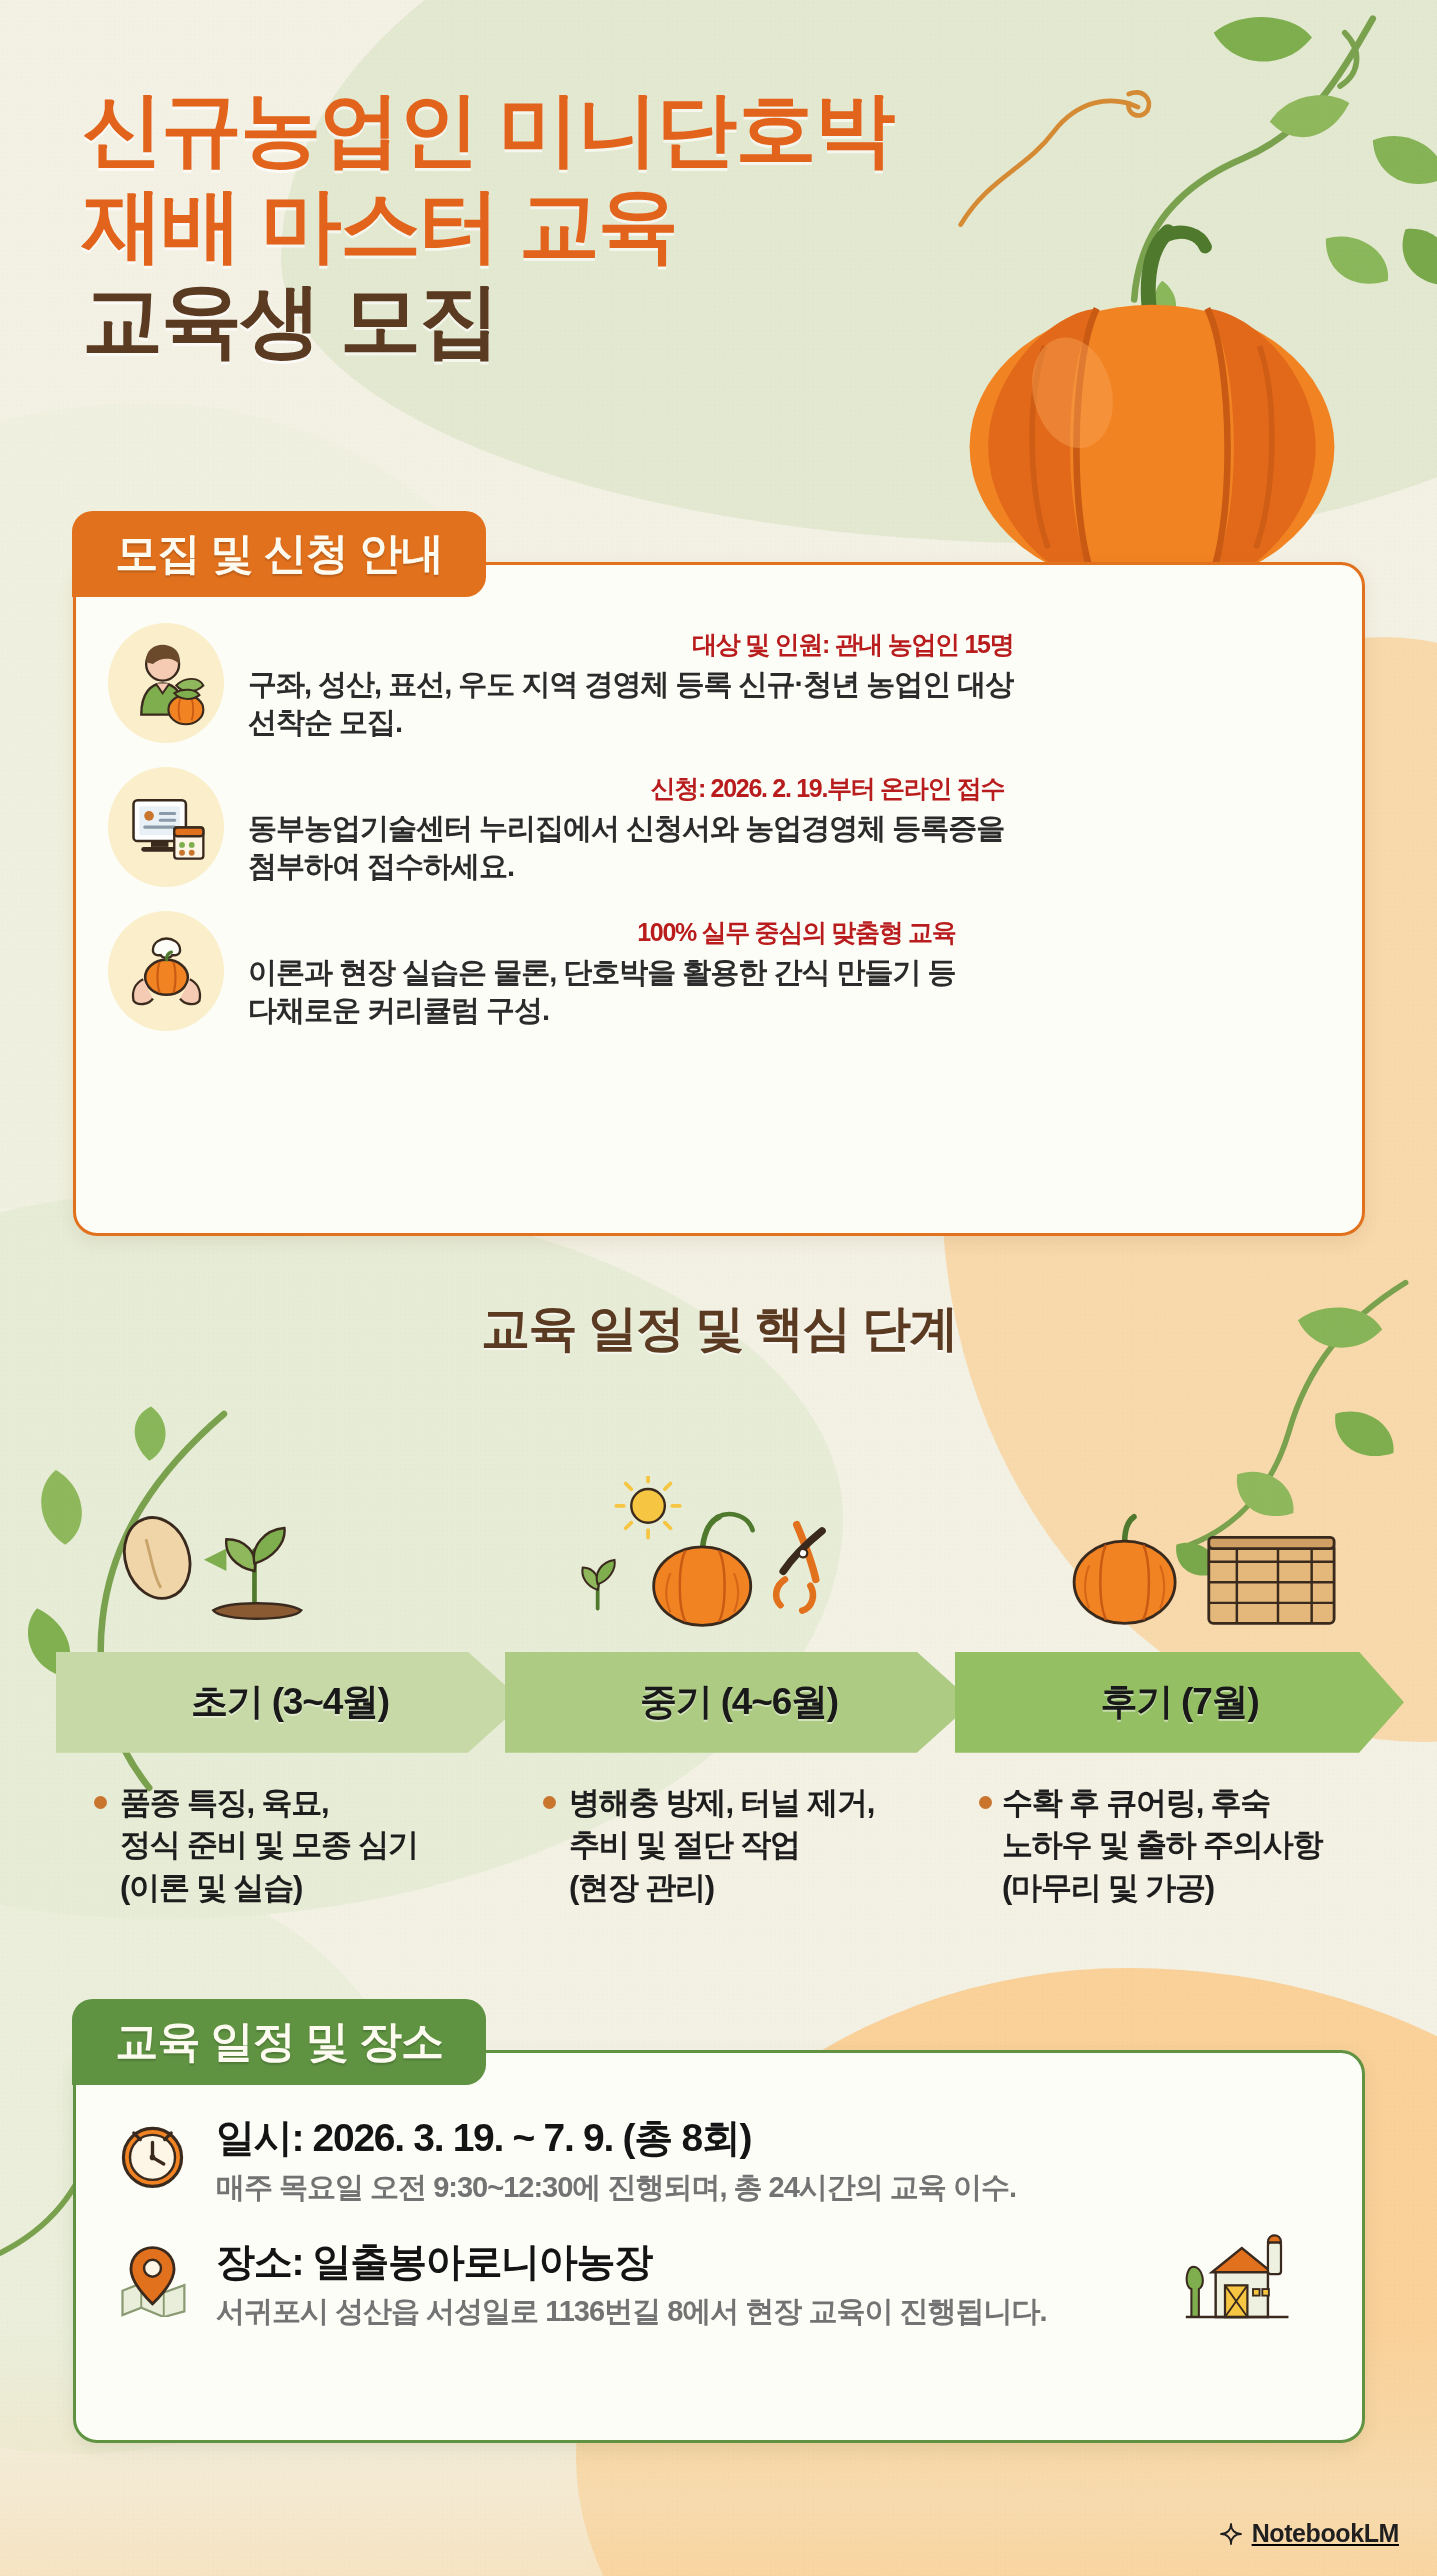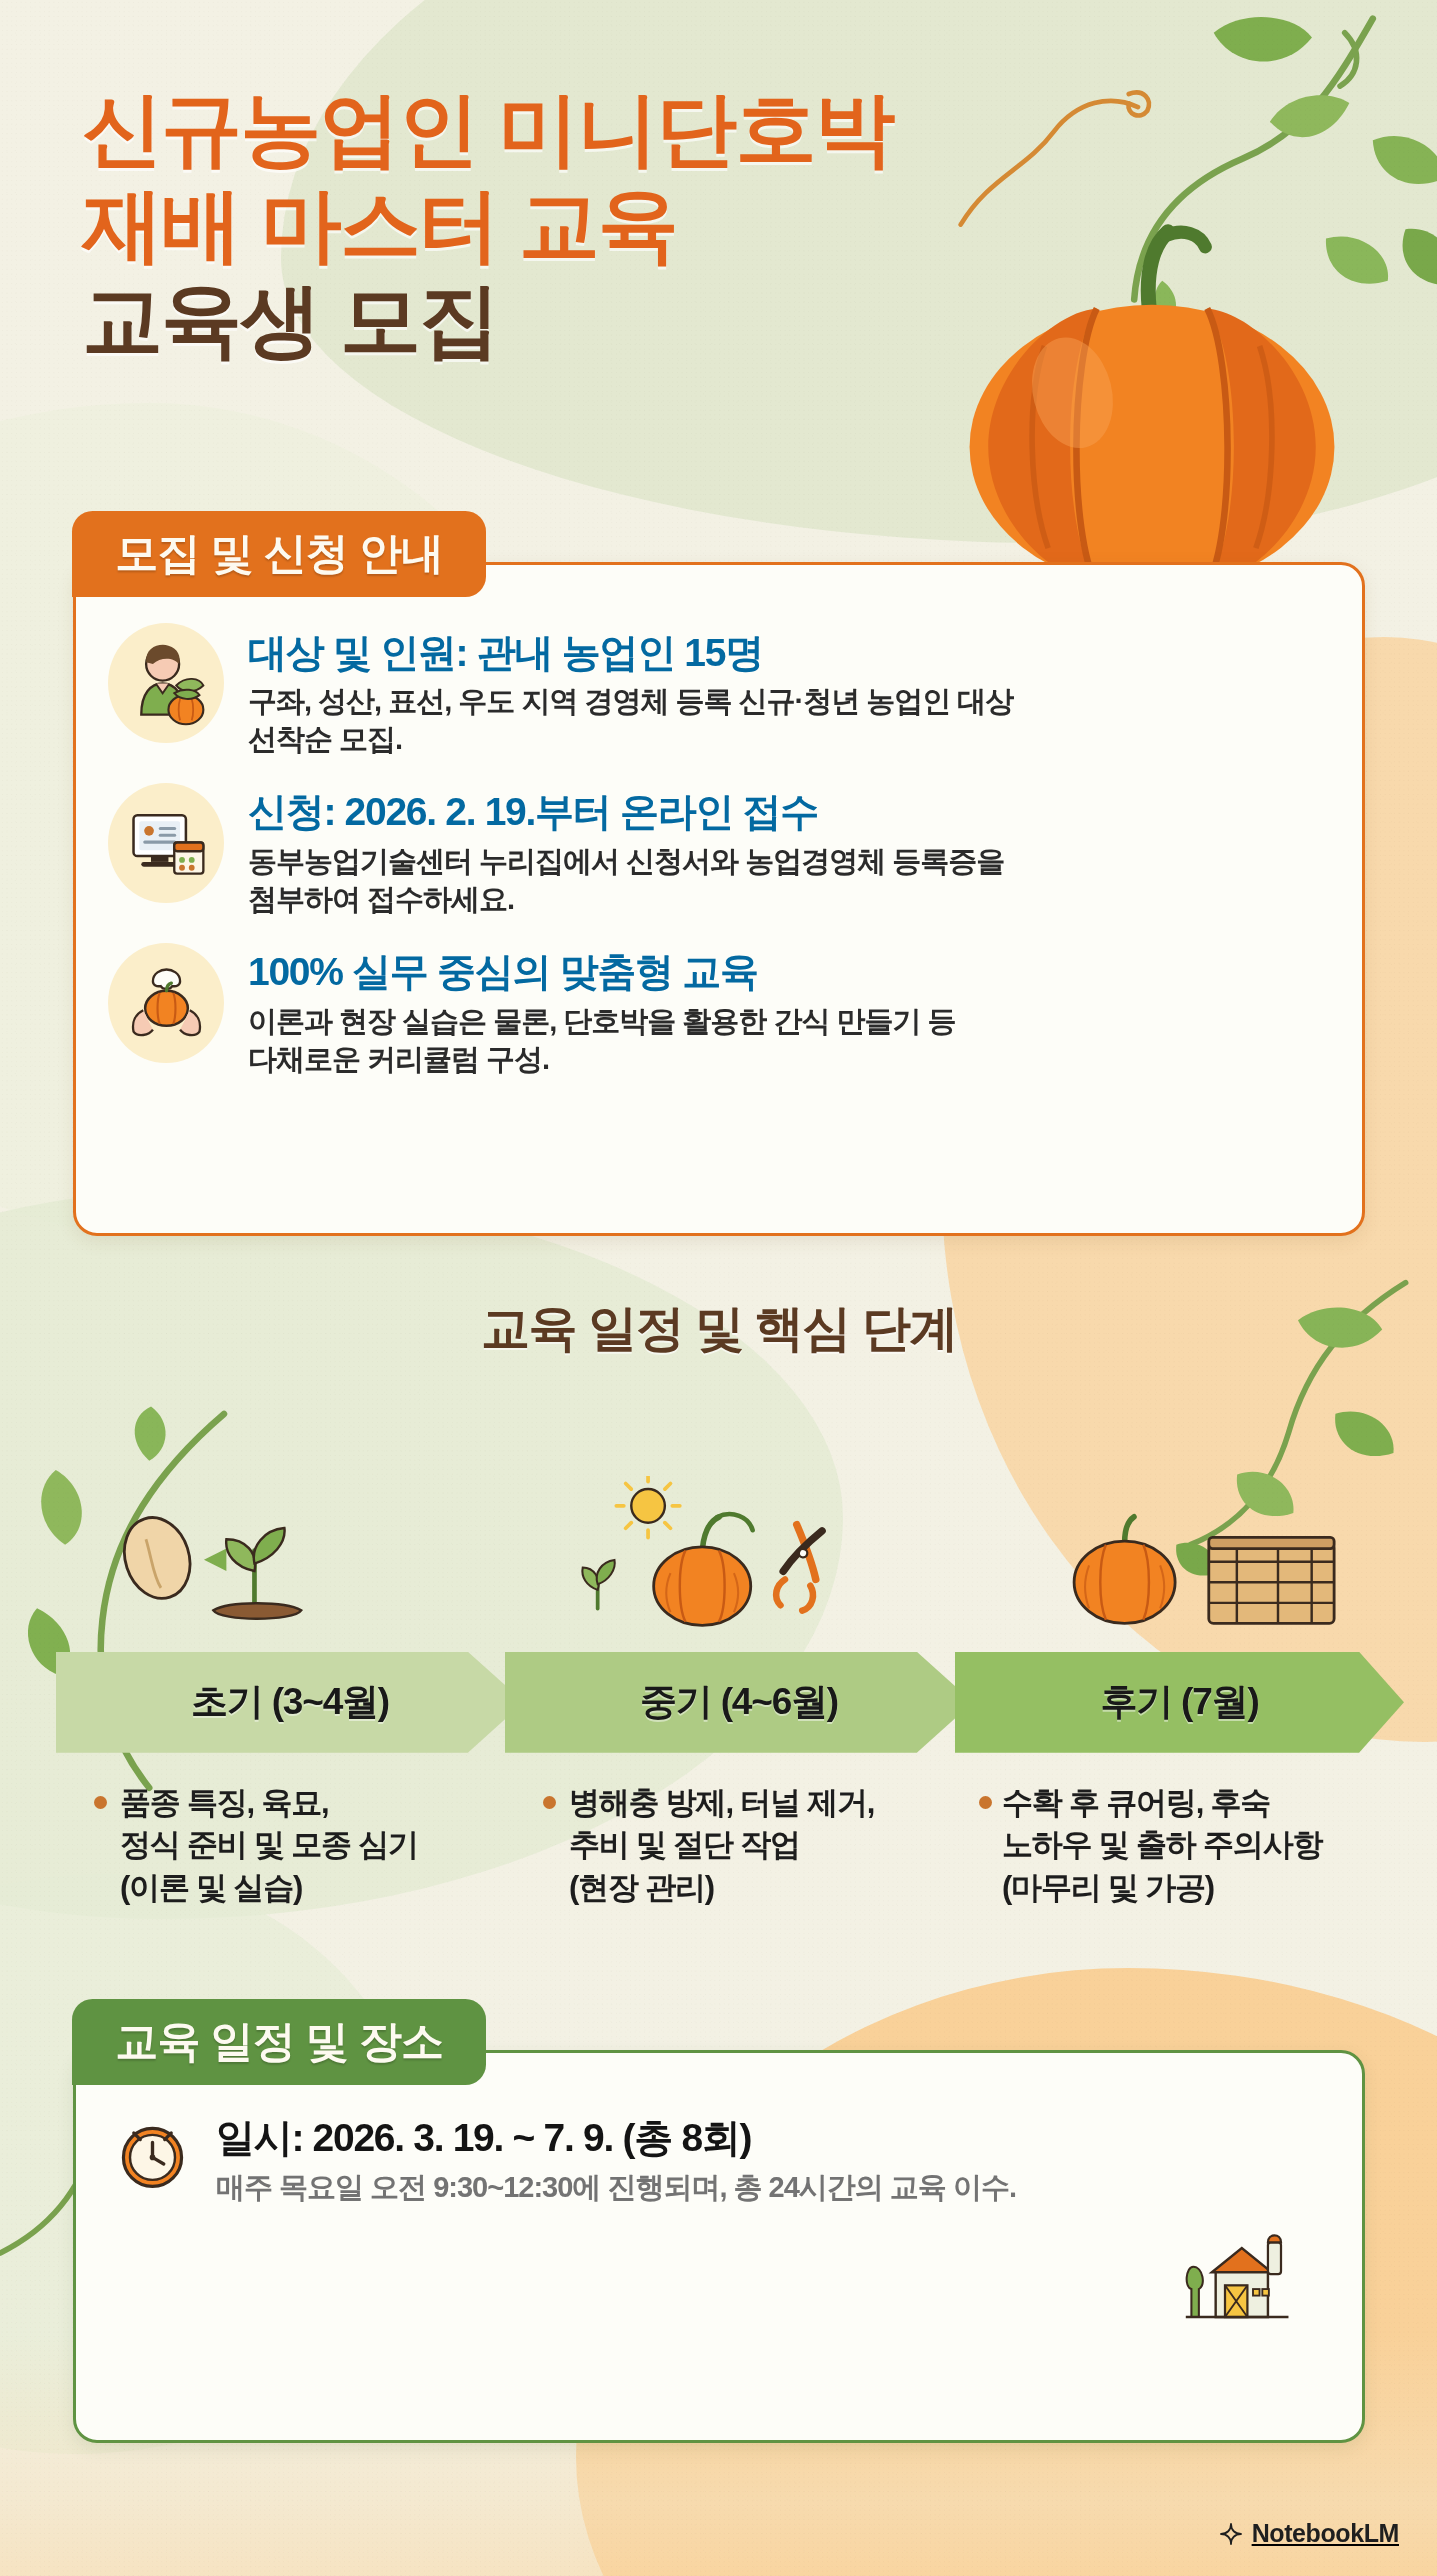--- a/index.html
+++ b/index.html
@@ -165,26 +165,27 @@
   .info-icon {
     flex: 0 0 auto;
     width: 116px; height: 120px;
     border-radius: 50%;
     background: #fbeeca;
     display: flex; align-items: center; justify-content: center;
   }
   .info-text { padding-top: 5.6px; }
   .info-head {
     font-weight: 900;
-    font-size: 39px;
-    color: #0369a1;
+    font-size: 25px;
+    color: #b91c1c;
     letter-spacing: -1.3px;
     line-height: 1.22;
     margin-bottom: 5.6px;
     white-space: nowrap;
+    text-align: right;
   }
   .info-body {
     font-weight: 700;
     font-size: 29px;
     color: #2b2b2b;
     letter-spacing: -1px;
     line-height: 1.33;
   }
 
   
@@ -575,20 +576,34 @@
             <circle cx="40" cy="42" r="3" fill="#3a2a1e"></circle>
             <path d="M20 16 L27 23 M60 16 L53 23" stroke="#3a2a1e" stroke-width="3.4" stroke-linecap="round"></path>
           </svg>
         </div>
         <div>
           <div class="sched-head">일시: 2026. 3. 19. ~ 7. 9. (총 8회)</div>
           <div class="sched-body">매주 목요일 오전 9:30~12:30에 진행되며, 총 24시간의 교육 이수.</div>
         </div>
       </div>
 
+      <div class="sched-row">
+        <div class="sched-icon">
+          <svg viewBox="0 0 80 80" width="75" height="75">
+            <path d="M8 52 L28 44 L52 54 L74 46 L74 74 L52 80 L28 70 L8 78 Z" fill="#e9eedb" stroke="#8a9a72" stroke-width="2.4"></path>
+            <path d="M28 44 V70 M52 54 V80" stroke="#8a9a72" stroke-width="2"></path>
+            <path d="M40 6 C27 6 17 16 17 29 C17 45 40 66 40 66 C40 66 63 45 63 29 C63 16 53 6 40 6Z" fill="#e2711d" stroke="#3a2a1e" stroke-width="3"></path>
+            <circle cx="40" cy="28" r="9" fill="#fdf6e6" stroke="#3a2a1e" stroke-width="2.6"></circle>
+          </svg>
+        </div>
+        <div>
+          <div class="sched-head">장소: 일출봉아로니아농장</div>
+          <div class="sched-body">서귀포시 성산읍 서성일로 1136번길 8에서 현장 교육이 진행됩니다.</div>
+        </div>
+      </div>
 
     </div>
 
     <svg class="barn-deco" viewBox="0 0 130 120">
       <path d="M16 50 C8 50 6 72 14 74 L14 104 L22 104 L22 74 C30 70 26 50 16 50Z" fill="#7fae4e" stroke="#3a2a1e" stroke-width="2.2"></path>
       <rect x="40" y="54" width="56" height="50" fill="#eef0e0" stroke="#3a2a1e" stroke-width="2.6"></rect>
       <path d="M36 56 L68 30 L100 56 Z" fill="#e2711d" stroke="#3a2a1e" stroke-width="2.6"></path>
       <rect x="96" y="24" width="14" height="34" rx="3" fill="#eef0e0" stroke="#3a2a1e" stroke-width="2.4"></rect>
       <path d="M96 24 C96 14 110 14 110 24Z" fill="#e2711d" stroke="#3a2a1e" stroke-width="2.4"></path>
       <rect x="50" y="70" width="24" height="34" fill="#f6c542" stroke="#3a2a1e" stroke-width="2.4"></rect>

